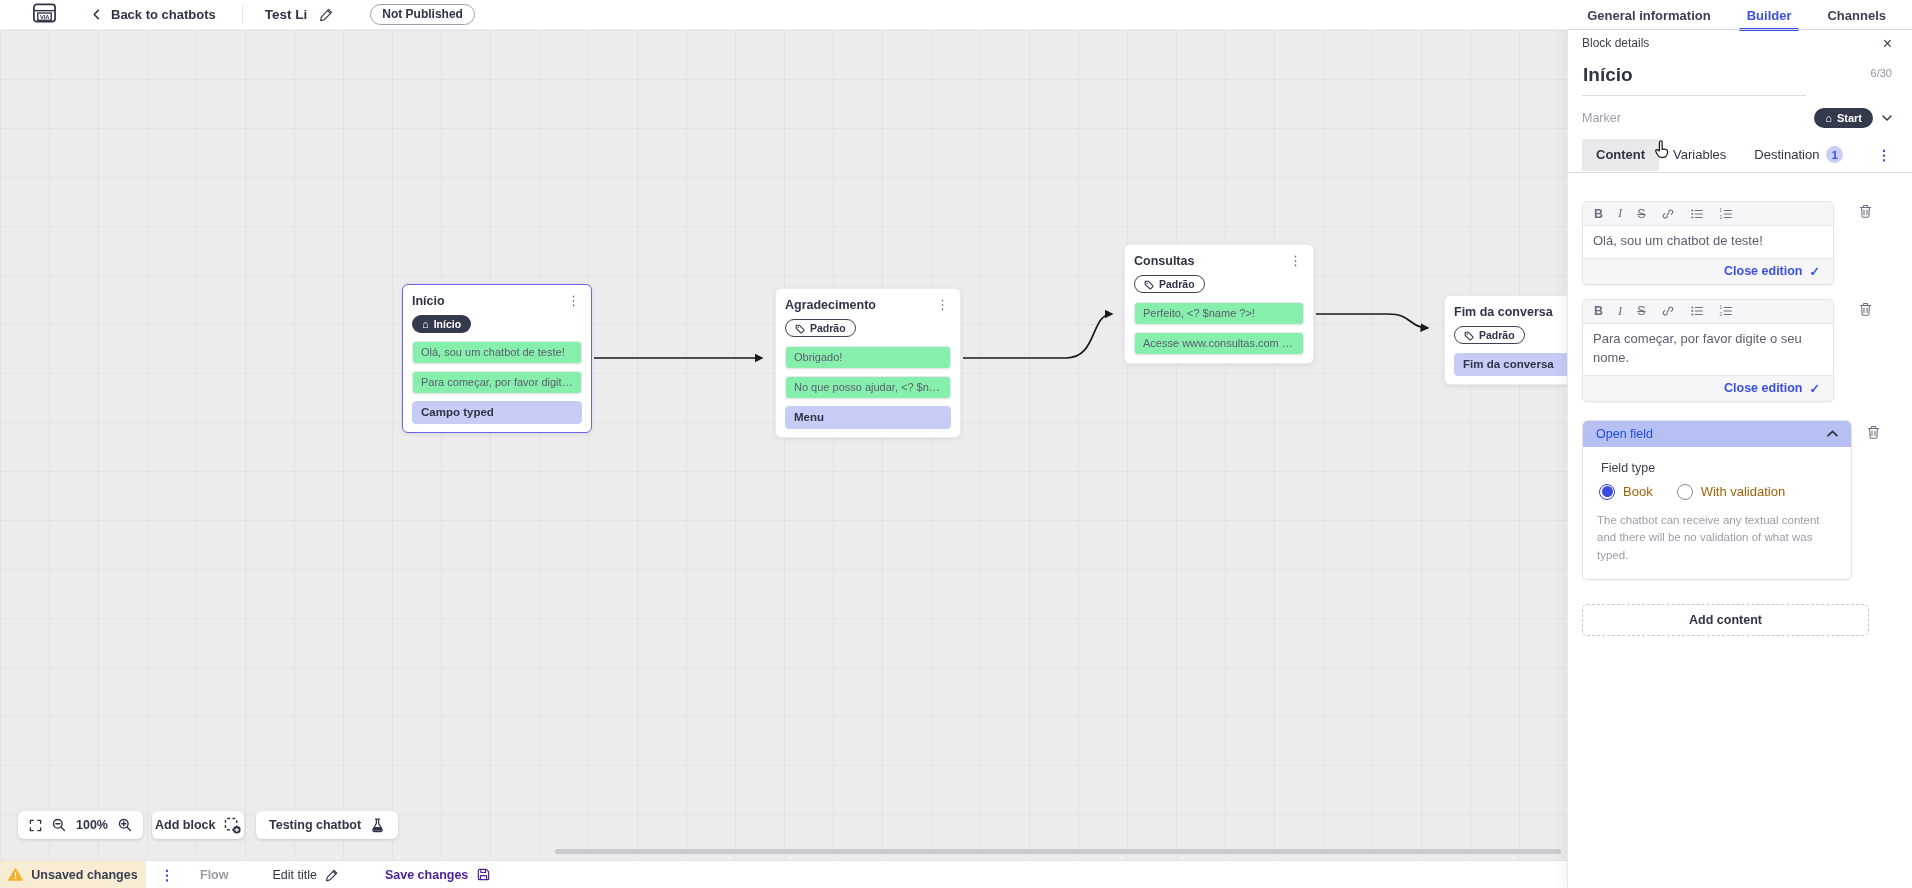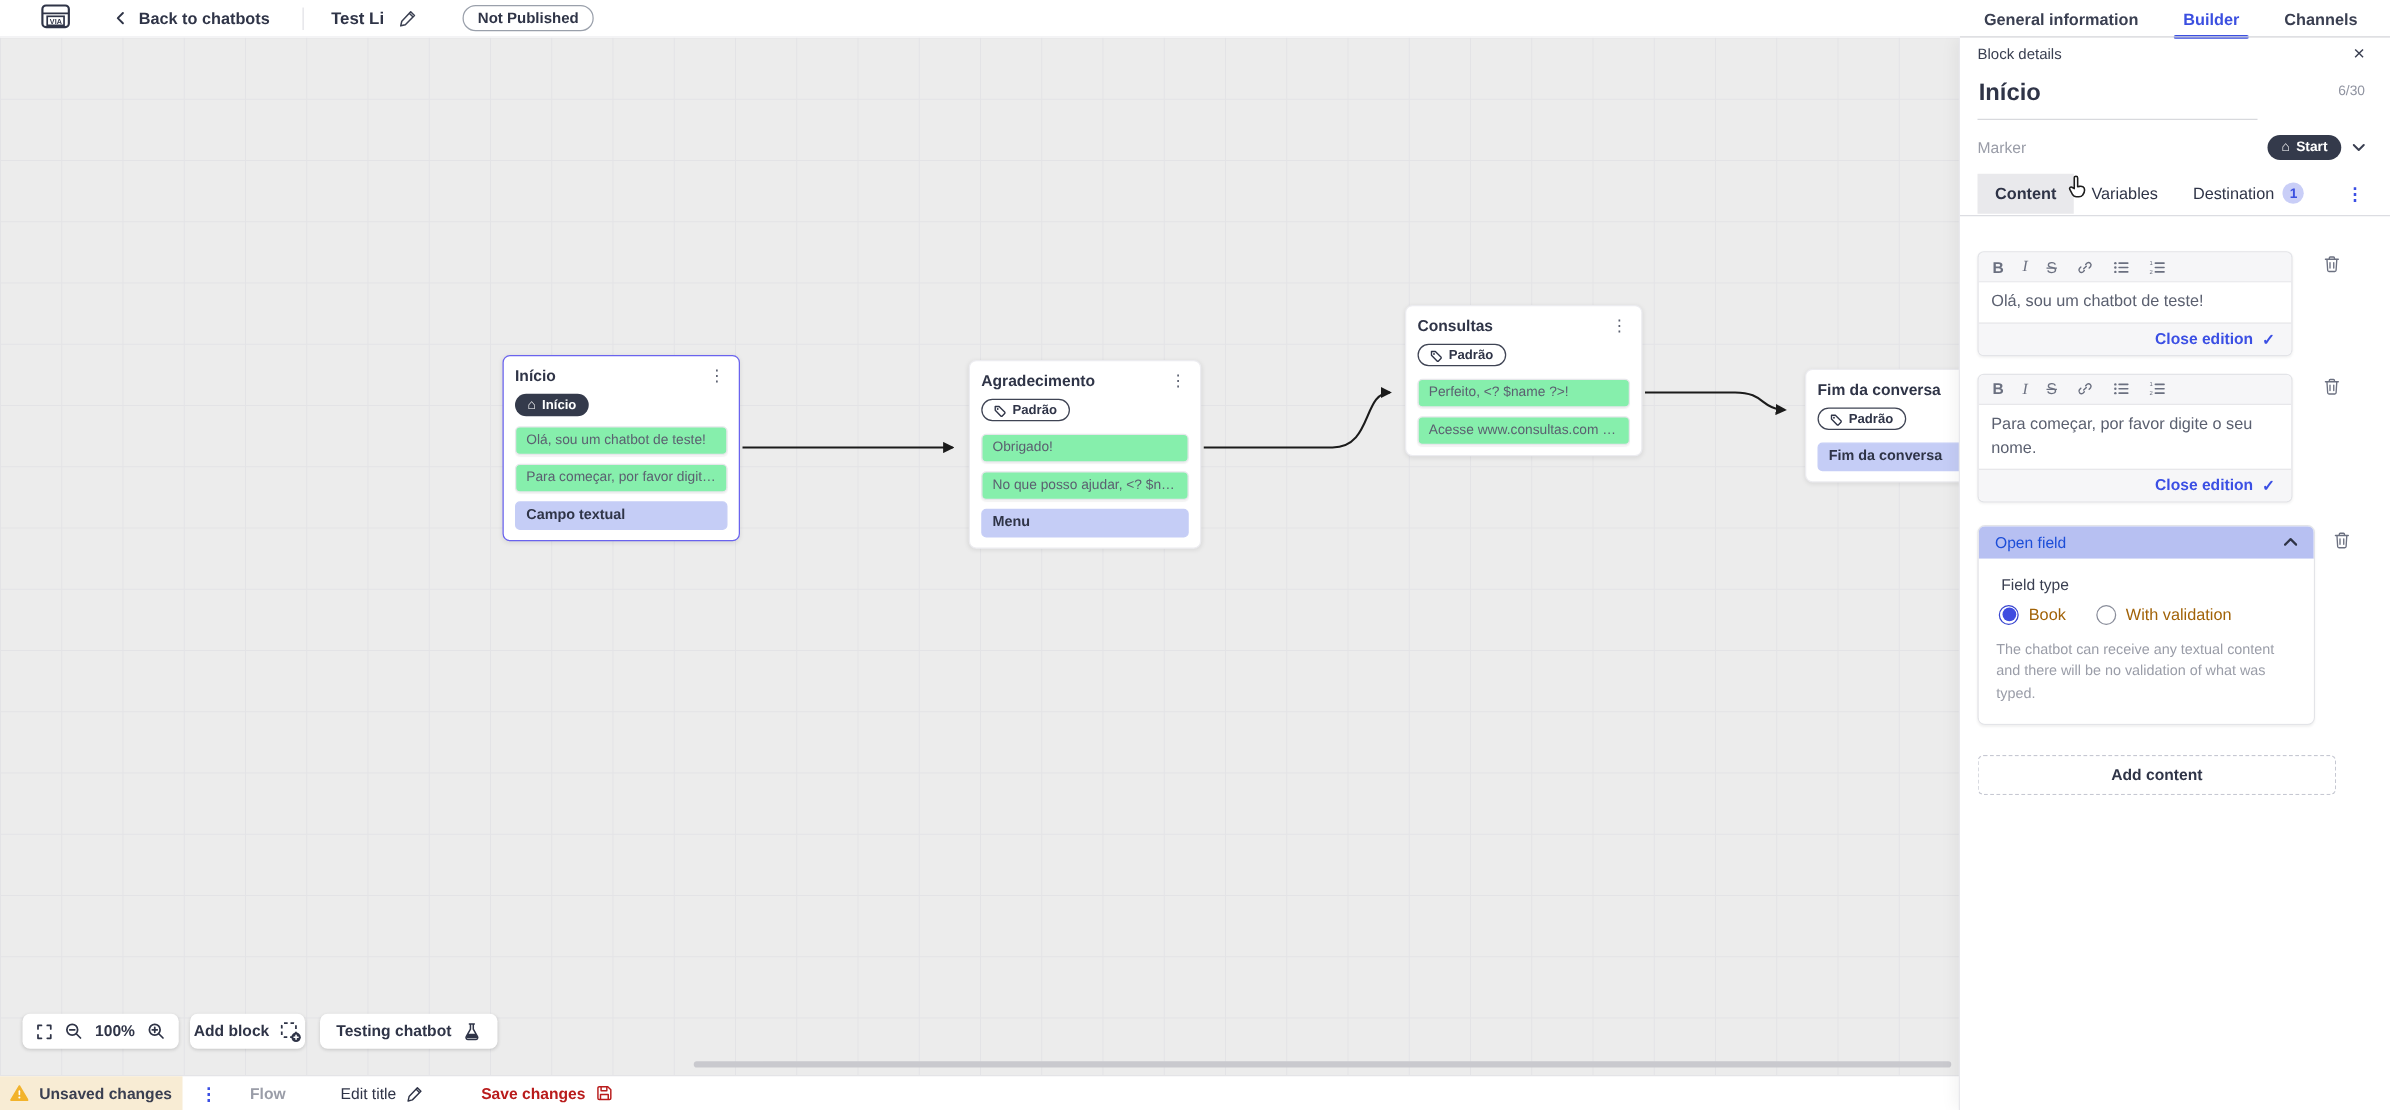--- a/index.html
+++ b/index.html
@@ -48,21 +48,21 @@
   #addblock{left:152px;padding:0 3px;gap:9px}
   #testing{left:256px;padding:0 13px;gap:9px}
   .hscroll{position:absolute;left:555px;top:819px;width:1006px;height:5px;border-radius:3px;background:#c9c9ce;z-index:3}
 
   
   .statusbar{position:absolute;left:0;width:1568px;bottom:0;height:28px;background:#fff;border-top:1px solid #e4e4e7;display:flex;align-items:center;z-index:9;font-size:12.5px}
   .sb-unsaved{width:146px;height:100%;background:#f8ecd4;display:flex;align-items:center;justify-content:center;gap:8px;font-weight:700;color:#3a3f51}
   .sb-kebab{margin-left:14px;color:#3b4fe4;font-weight:700;font-size:14px;cursor:pointer}
   .sb-flow{margin-left:26px;color:#9a9da8;font-weight:700;cursor:pointer}
   .sb-edit{margin-left:44px;display:flex;gap:8px;align-items:center;font-weight:400;color:#2f3447;cursor:pointer}
-  .sb-save{margin-left:46px;display:flex;gap:8px;align-items:center;font-weight:700;color:#b91c1c;cursor:pointer}
+  .sb-save{margin-left:46px;display:flex;gap:8px;align-items:center;font-weight:700;color:#4c1d95;cursor:pointer}
 
   
   .panel{position:absolute;top:30px;right:0;bottom:0;width:344px;background:#fff;box-shadow:-1px 0 0 #e8e8ec,-5px 0 12px rgba(0,0,0,.05);z-index:10;font-size:13px}
   .p-inner{padding:6px 20px 0 14px;position:relative}
   .p-head{display:flex;justify-content:space-between;align-items:flex-start;height:20px}
   .p-head-label{font-size:12px;color:#3a3f51}
   .p-close{font-size:16px;color:#3a3f51;cursor:pointer;line-height:1}
   .p-title-row{position:relative;margin-top:8px}
   .p-title{font-size:19px;font-weight:700;color:#2f3447;border-bottom:1px solid #d8d9dd;padding:0 0 9px 1px;width:224px;cursor:text}
   .p-counter{position:absolute;right:0;top:3px;font-size:11px;color:#8f93a0}
@@ -220,21 +220,21 @@
         <div class="n-title">Início</div>
         <div class="n-kebab">⋮</div>
       </div>
       <div class="pill-dark">
         <span class="home-glyph">⌂</span>
         <span>Início</span>
       </div>
       <div class="n-rows">
         <div class="n-row">Olá, sou um chatbot de teste!</div>
         <div class="n-row">Para começar, por favor digite o ...</div>
-        <div class="n-row hl">Campo textual</div>
+        <div class="n-row hl">Campo typed</div>
       </div>
     </div>
 
     <div class="node" id="node-agr">
       <div class="n-head">
         <div class="n-title">Agradecimento</div>
         <div class="n-kebab">⋮</div>
       </div>
       <div class="pill-outline">
         <svg class="ic" width="10" height="10">

